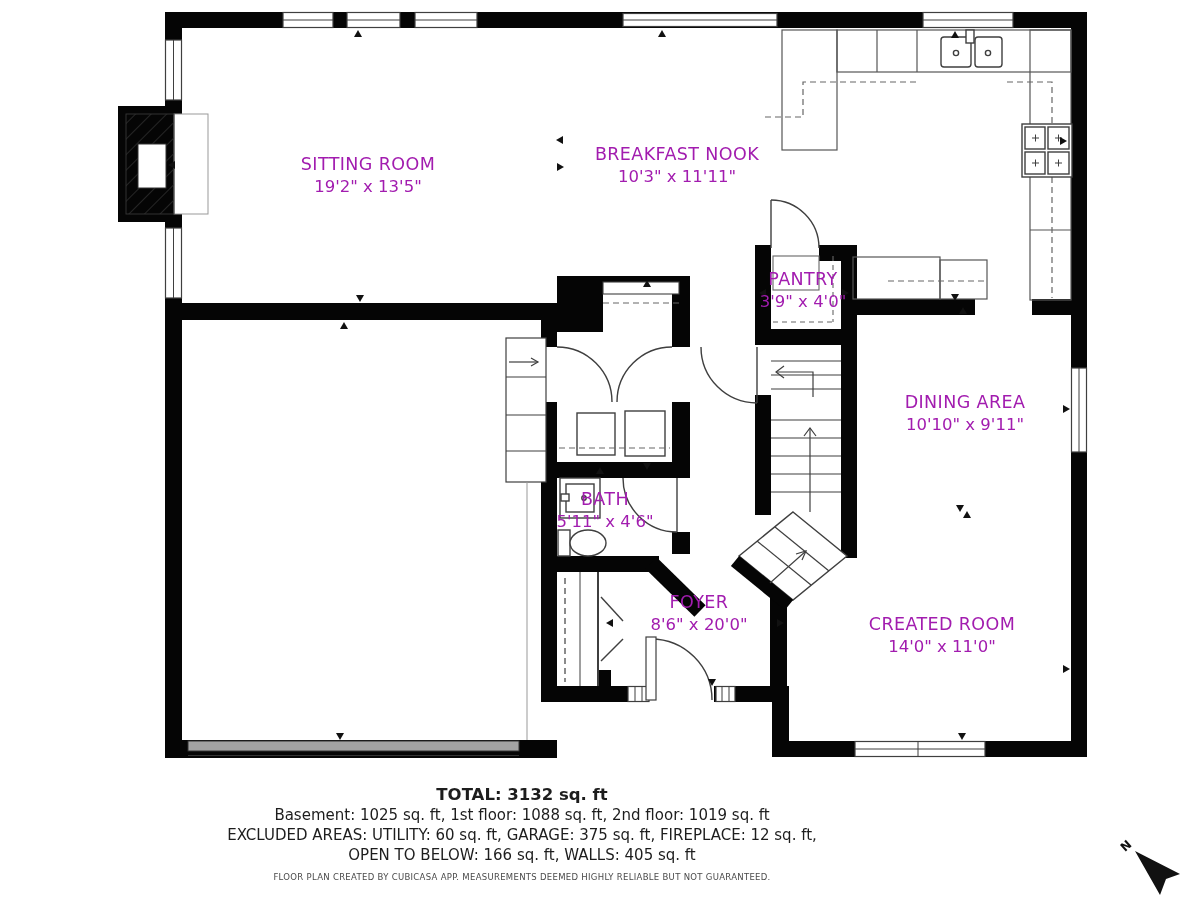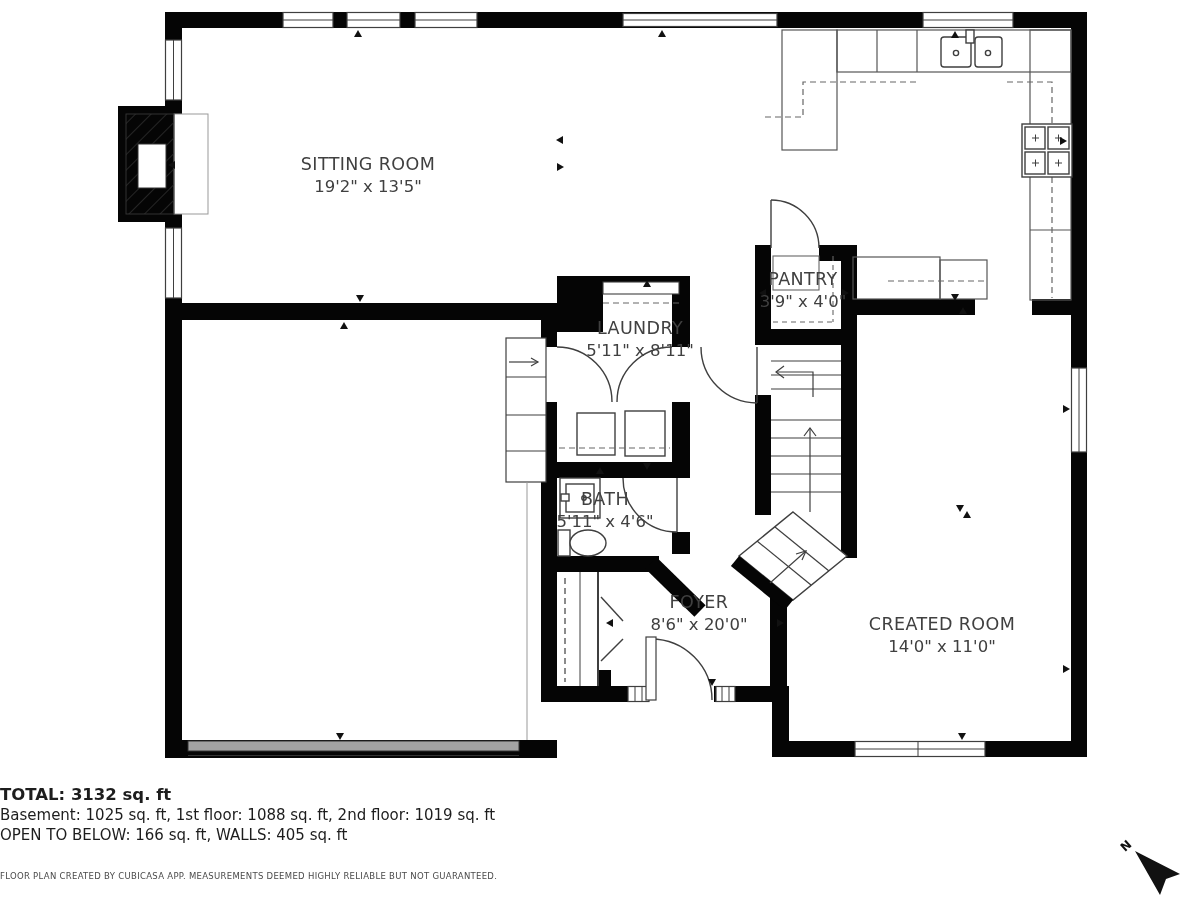--- a/index.html
+++ b/index.html
@@ -1,26 +1,26 @@
 <!DOCTYPE html>
 <html><head>
 <meta charset="utf-8">
 <style>
   html,body{margin:0;padding:0;background:#ffffff;}
   .stage{position:relative;width:1200px;height:900px;background:#fff;overflow:hidden;
          font-family:"DejaVu Sans","Liberation Sans",sans-serif;}
   .plan-svg{position:absolute;left:0;top:0;}
   .room-label{position:absolute;transform:translate(-50%,-50%);text-align:center;
-              color:#404040;white-space:nowrap;line-height:1.25;}
+              color:#a21caf;white-space:nowrap;line-height:1.25;}
   .room-label .rname{font-size:17.5px;letter-spacing:.4px;}
   .room-label .rdims{font-size:16.5px;margin-top:1px;}
-  .summary{position:absolute;top:785px;left:0;width:1044px;color:#1d1d1d;}
+  .summary{position:absolute;top:785px;left:0;width:1044px;text-align:center;color:#1d1d1d;}
   .summary .total{font-size:16.5px;font-weight:bold;line-height:20px;}
   .summary .sline{font-size:15px;line-height:20px;}
-  .summary .disclaimer{font-size:8.5px;color:#4a4a4a;margin-top:26px;letter-spacing:.3px;}
+  .summary .disclaimer{font-size:8.5px;color:#4a4a4a;margin-top:7px;letter-spacing:.3px;}
 </style>
 </head>
 <body>
 
 <div class="stage">
 
   <svg class="plan-svg" width="1200" height="900" viewBox="0 0 1200 900">
     <defs>
       <pattern id="hatch" width="11" height="11" patternUnits="userSpaceOnUse" patternTransform="rotate(45)">
         <line x1="0" y1="0" x2="0" y2="11" stroke="#333" stroke-width="1.4"></line>
@@ -267,41 +267,46 @@
     <g>
       <polygon points="1135,851 1180,874 1166,879 1160,895" fill="#111"></polygon>
       <text x="1126" y="850" font-size="12" font-weight="bold" fill="#111" text-anchor="middle" transform="rotate(-42 1126 846)">N</text>
     </g>
   </svg>
 
   <div class="room-label" style="left:368px;top:176px">
     <div class="rname">SITTING ROOM</div>
     <div class="rdims">19'2" x 13'5"</div>
   </div>
+  <div class="room-label" style="left:677px;top:166px">
+    <div class="rname">BREAKFAST NOOK</div>
+    <div class="rdims">10'3" x 11'11"</div>
+  </div>
   <div class="room-label" style="left:803px;top:291px">
     <div class="rname">PANTRY</div>
     <div class="rdims">3'9" x 4'0"</div>
   </div>
-  <div class="room-label" style="left:640px;top:340px">
-    <div class="rname">LAUNDRY</div>
-    <div class="rdims">5'11" x 8'11"</div>
+  <div class="room-label" style="left:965px;top:414px">
+    <div class="rname">DINING AREA</div>
+    <div class="rdims">10'10" x 9'11"</div>
   </div>
   <div class="room-label" style="left:605px;top:511px">
     <div class="rname">BATH</div>
     <div class="rdims">5'11" x 4'6"</div>
   </div>
   <div class="room-label" style="left:699px;top:614px">
     <div class="rname">FOYER</div>
     <div class="rdims">8'6" x 20'0"</div>
   </div>
   <div class="room-label" style="left:942px;top:636px">
     <div class="rname">CREATED ROOM</div>
     <div class="rdims">14'0" x 11'0"</div>
   </div>
 
   <div class="summary">
     <div class="total">TOTAL: 3132 sq. ft</div>
     <div class="sline">Basement: 1025 sq. ft, 1st floor: 1088 sq. ft, 2nd floor: 1019 sq. ft</div>
+    <div class="sline">EXCLUDED AREAS: UTILITY: 60 sq. ft, GARAGE: 375 sq. ft, FIREPLACE: 12 sq. ft,</div>
     <div class="sline">OPEN TO BELOW: 166 sq. ft, WALLS: 405 sq. ft</div>
     <div class="disclaimer">FLOOR PLAN CREATED BY CUBICASA APP. MEASUREMENTS DEEMED HIGHLY RELIABLE BUT NOT GUARANTEED.</div>
   </div>
 
 </div>
 
 </body></html>

